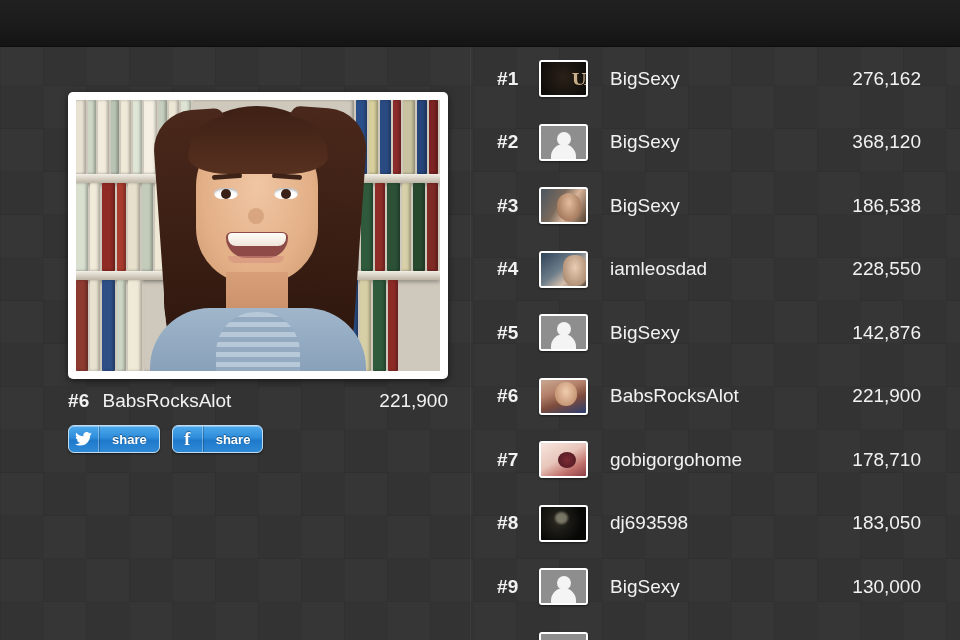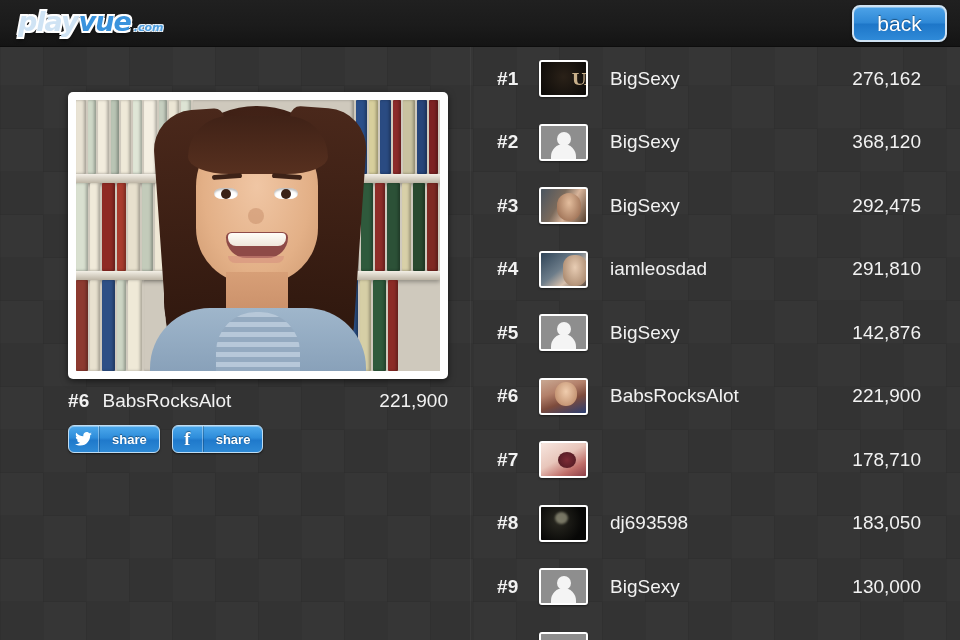--- a/index.html
+++ b/index.html
@@ -331,26 +331,20 @@
   .av-dark .d-blob { position:absolute; left:14px; top:5px; width:13px; height:12px;
     background: rgba(190,188,160,.55); border-radius:50%; filter: blur(1px); }
   .av-bottom { position:absolute; inset:0; background:#8e8e8e; }
 </style>
 </head>
 <body>
 
 <div id="app">
 
   <div id="header">
-    <div class="logo">
-      <span class="logo-play">play</span>
-        <span class="logo-vue">vue</span>
-        <span class="logo-com">.com</span>
-    </div>
-    <div id="back-button">back</div>
   </div>
 
   <div id="featured-panel">
 
     <div id="featured-frame">
       <div id="featured-photo">
         <div class="shelf-bg">
 
           <div class="books" style="left:0;top:0;height:74px;width:100%;">
             <div class="book" style="width:11px;background:#e9e3d4;"></div>
@@ -485,32 +479,32 @@
     </div>
 
     <div class="lb-row">
       <span class="lb-rank">#3</span>
       <span class="lb-avatar">
           <span class="av-beard">
             <span class="b-face"></span>
           </span>
         </span>
       <span class="lb-name">BigSexy</span>
-      <span class="lb-score">292,475</span>
+      <span class="lb-score">186,538</span>
     </div>
 
     <div class="lb-row">
       <span class="lb-rank">#4</span>
       <span class="lb-avatar">
           <span class="av-glasses">
             <span class="g-face"></span>
           </span>
         </span>
       <span class="lb-name">iamleosdad</span>
-      <span class="lb-score">291,810</span>
+      <span class="lb-score">228,550</span>
     </div>
 
     <div class="lb-row">
       <span class="lb-rank">#5</span>
       <span class="lb-avatar">
           <span class="av-default">
             <span class="head"></span>
             <span class="body"></span>
           </span>
         </span>
@@ -529,20 +523,21 @@
       <span class="lb-score">221,900</span>
     </div>
 
     <div class="lb-row">
       <span class="lb-rank">#7</span>
       <span class="lb-avatar">
           <span class="av-pink">
             <span class="p-mark"></span>
           </span>
         </span>
+      <span class="lb-name">gobigorgohome</span>
       <span class="lb-score">178,710</span>
     </div>
 
     <div class="lb-row">
       <span class="lb-rank">#8</span>
       <span class="lb-avatar">
           <span class="av-dark">
             <span class="d-blob"></span>
           </span>
         </span>

